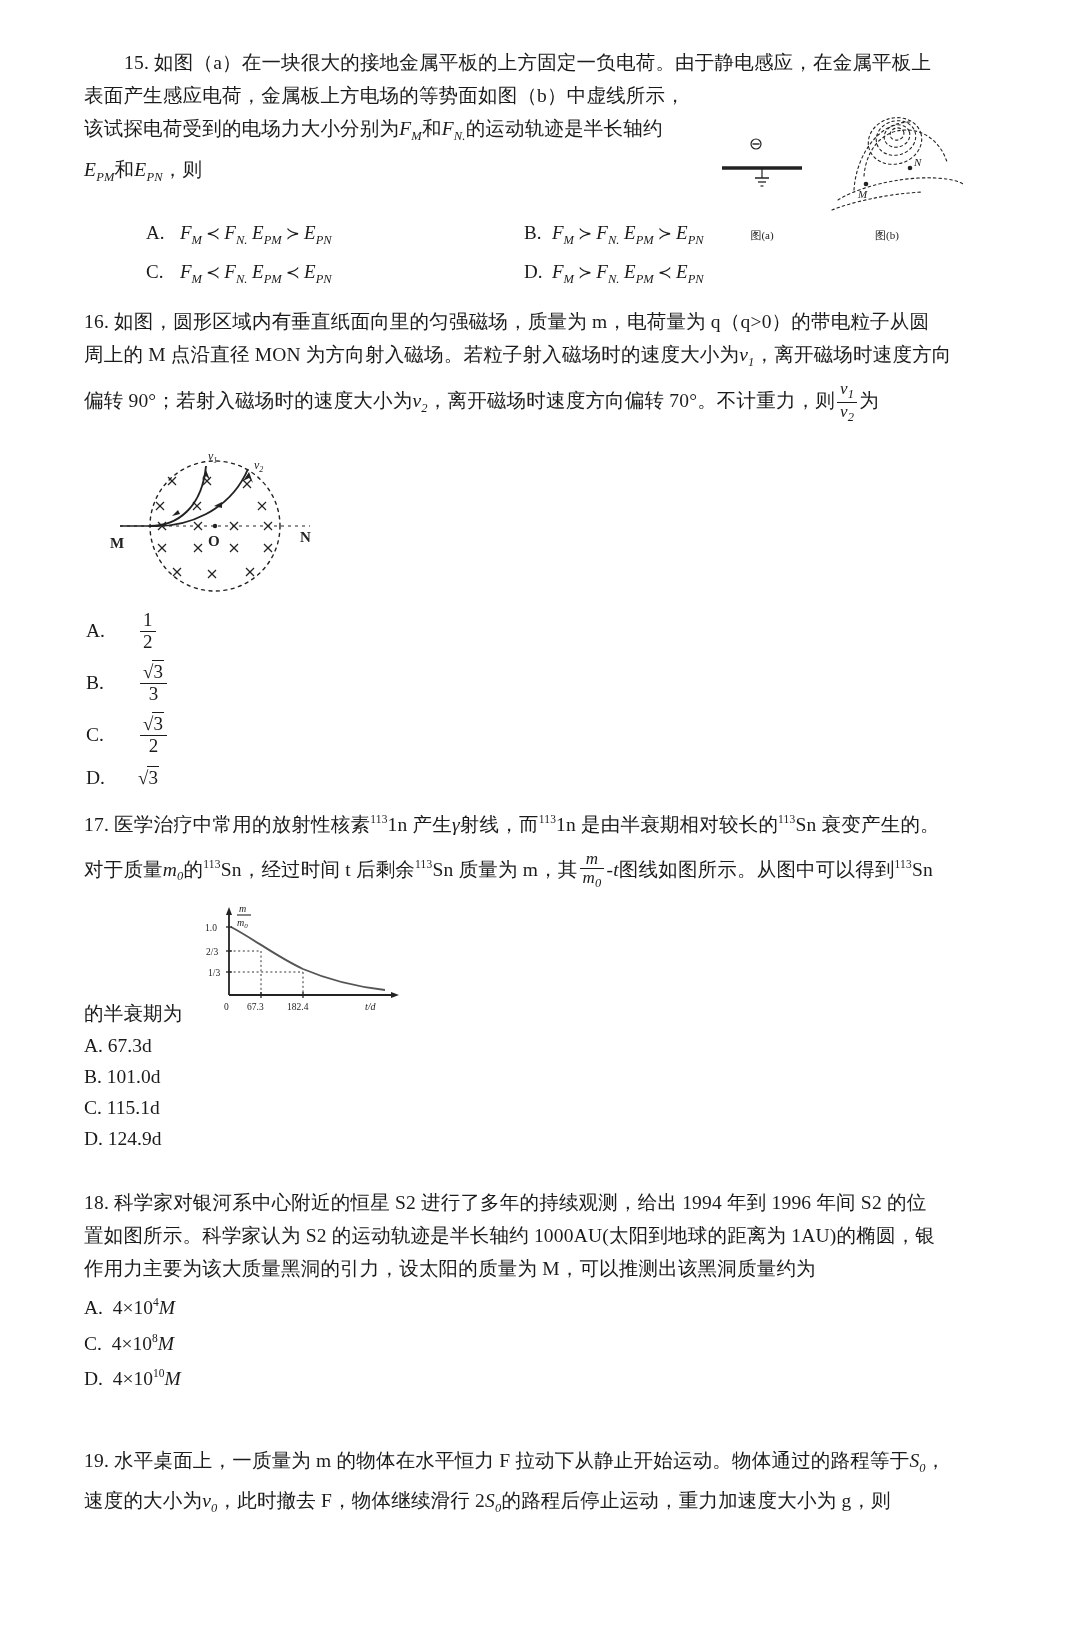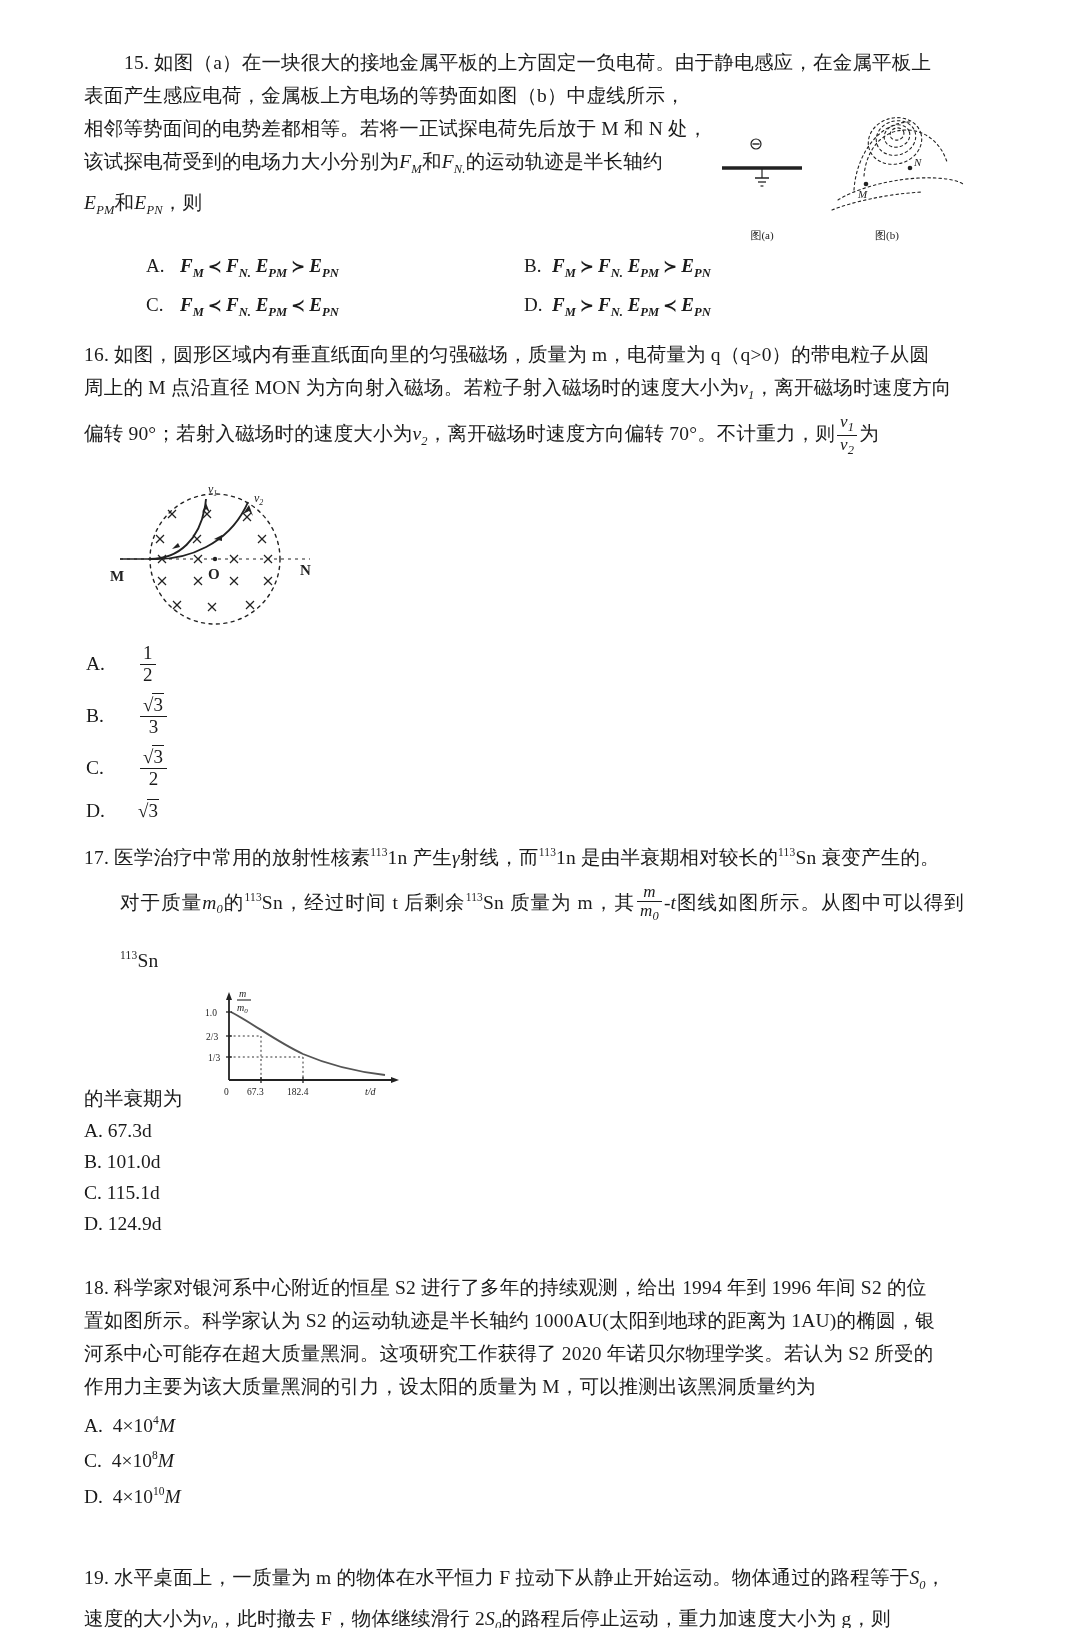--- a/index.html
+++ b/index.html
@@ -53,21 +53,21 @@
     width: 50%;
     display: flex;
     align-items: baseline;
   }
   .opt-letter {
     width: 34px;
     flex: 0 0 34px;
     padding-left: 62px;
   }
   .opt-letter.nopad { padding-left: 0; width: 28px; flex: 0 0 28px; }
-  .opt-body { white-space: nowrap; font-weight: bold; }
+  .opt-body { white-space: nowrap; }
   .rel { font-family: "DejaVu Sans", sans-serif; font-size: 17px; padding: 0 4px; }
 
   
   .frac {
     display: inline-block;
     vertical-align: middle;
     text-align: center;
     line-height: 1.08;
     font-size: 17px;
     margin: 0 2px;
@@ -120,21 +120,20 @@
 
 <div class="page">
   <div class="content">
 
     <div class="q-block" style="position:relative;">
 
       <div class="para indent">15. 如图（a）在一块很大的接地金属平板的上方固定一负电荷。由于静电感应，在金属平板上</div>
 
       <div class="para" style="width:640px;">表面产生感应电荷，金属板上方电场的等势面如图（b）中虚线所示，</div>
 
-      <div class="para" style="width:640px;">相邻等势面间的电势差都相等。若将一正试探电荷先后放于 M 和 N 处，</div>
 
       <div class="para" style="width:680px;">
         <span>该试探电荷受到的电场力大小分别为</span><span class="mi">F</span><span class="sub mi">M</span><span>和</span><span class="mi">F</span><span class="sub mi">N.</span><span>的运动轨迹是半长轴约</span>
       </div>
 
       <div class="para" style="width:680px;">
         <span class="mi">E</span><span class="sub mi">PM</span><span>和</span><span class="mi">E</span><span class="sub mi">PN</span><span>，则</span>
       </div>
 
       <div class="fig15">
@@ -342,21 +341,21 @@
           </span>
         </div>
       </div>
     </div>
 
     <div class="q-block" style="margin-top:8px;">
       <div class="para">
         <span>17. 医学治疗中常用的放射性核素</span><span class="sup">113</span><span>1n 产生</span><span class="mi">γ</span><span>射线，而</span><span class="sup">113</span><span>1n 是由半衰期相对较长的</span><span class="sup">113</span><span>Sn 衰变产生的。</span>
       </div>
 
-      <div class="para" style="line-height:46px;margin-left:36px;">
+      <div class="para" style="line-height:46px;">
         <span>对于质量</span><span class="mi">m</span><span class="sub mi">0</span><span>的</span><span class="sup">113</span><span>Sn，经过时间 t 后剩余</span><span class="sup">113</span><span>Sn 质量为 m，其</span><span class="frac"><span class="num"><span class="mi">m</span></span><span class="den"><span class="mi">m</span><span class="sub mi">0</span></span></span><span class="mi">-t</span><span>图线如图所示。从图中可以得到</span><span class="sup">113</span><span>Sn</span>
       </div>
 
       <div class="fig17">
         <svg width="230" height="120" viewBox="0 0 230 120">
 
           <line x1="30" y1="12" x2="30" y2="96" stroke="#222" stroke-width="1.8"></line>
           <path d="M30 8 L27 16 L33 16 Z" fill="#222"></path>
           <line x1="30" y1="96" x2="196" y2="96" stroke="#222" stroke-width="1.8"></line>
           <path d="M200 96 L192 93 L192 99 Z" fill="#222"></path>
@@ -404,21 +403,20 @@
         <div class="line">A. 67.3d</div>
         <div class="line">B. 101.0d</div>
         <div class="line">C. 115.1d</div>
         <div class="line">D. 124.9d</div>
       </div>
     </div>
 
     <div class="q-block" style="margin-top:32px;">
       <div class="para">18. 科学家对银河系中心附近的恒星 S2 进行了多年的持续观测，给出 1994 年到 1996 年间 S2 的位</div>
       <div class="para">置如图所示。科学家认为 S2 的运动轨迹是半长轴约 1000AU(太阳到地球的距离为 1AU)的椭圆，银</div>
-      <div class="para">河系中心可能存在超大质量黑洞。这项研究工作获得了 2020 年诺贝尔物理学奖。若认为 S2 所受的</div>
       <div class="para">作用力主要为该大质量黑洞的引力，设太阳的质量为 M，可以推测出该黑洞质量约为</div>
 
       <div class="opt-list" style="margin-top:2px;">
         <div class="line">
           <span>A.</span>&nbsp;&nbsp;<span>4×10</span><span class="sup">4</span><span class="mi">M</span>
         </div>
         <div class="line">
           <span>C.</span>&nbsp;&nbsp;<span>4×10</span><span class="sup">8</span><span class="mi">M</span>
         </div>
         <div class="line">

